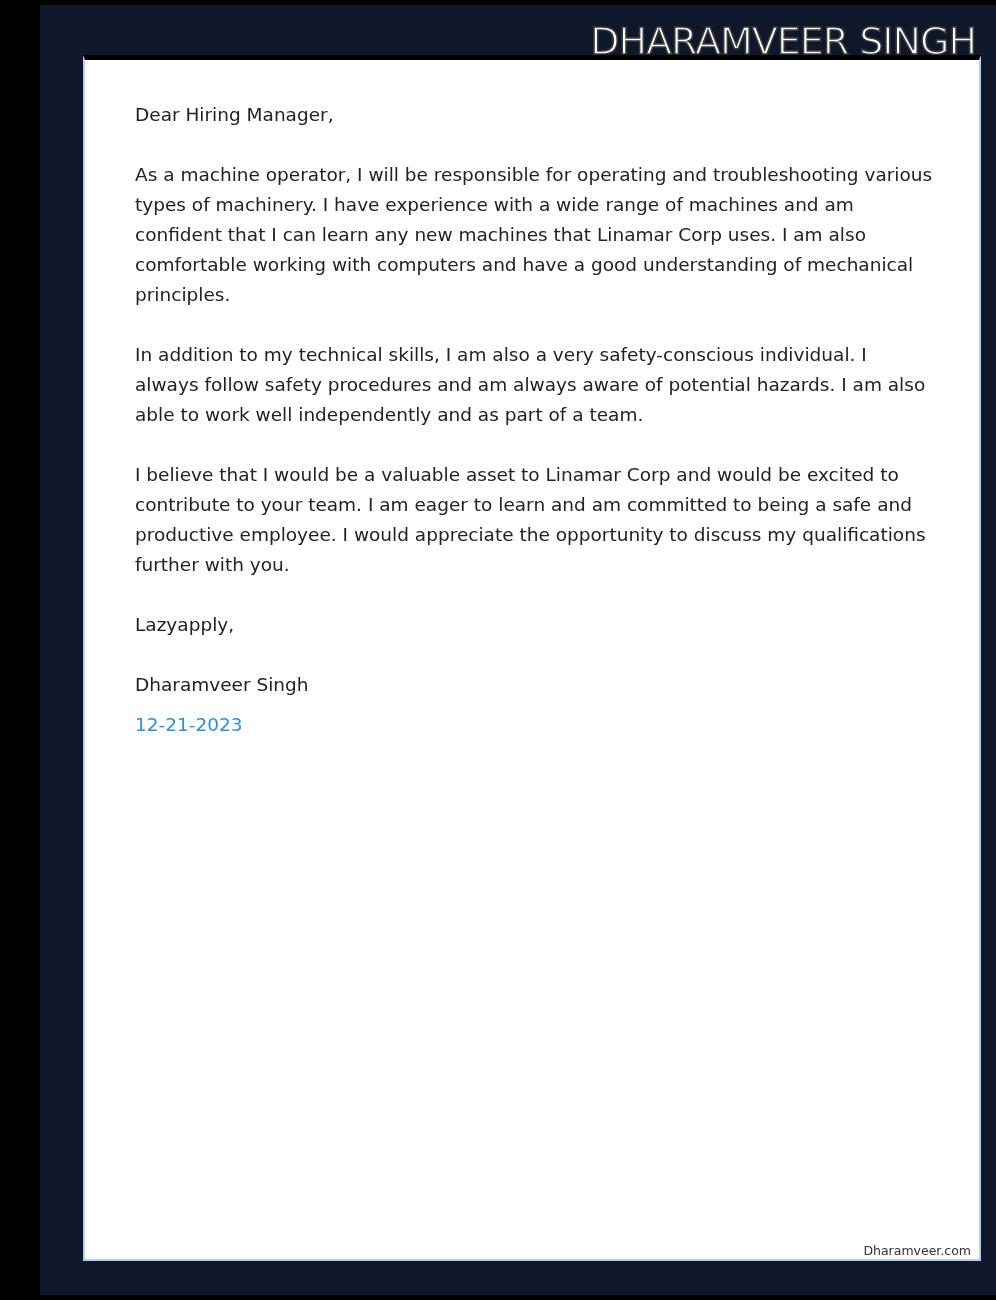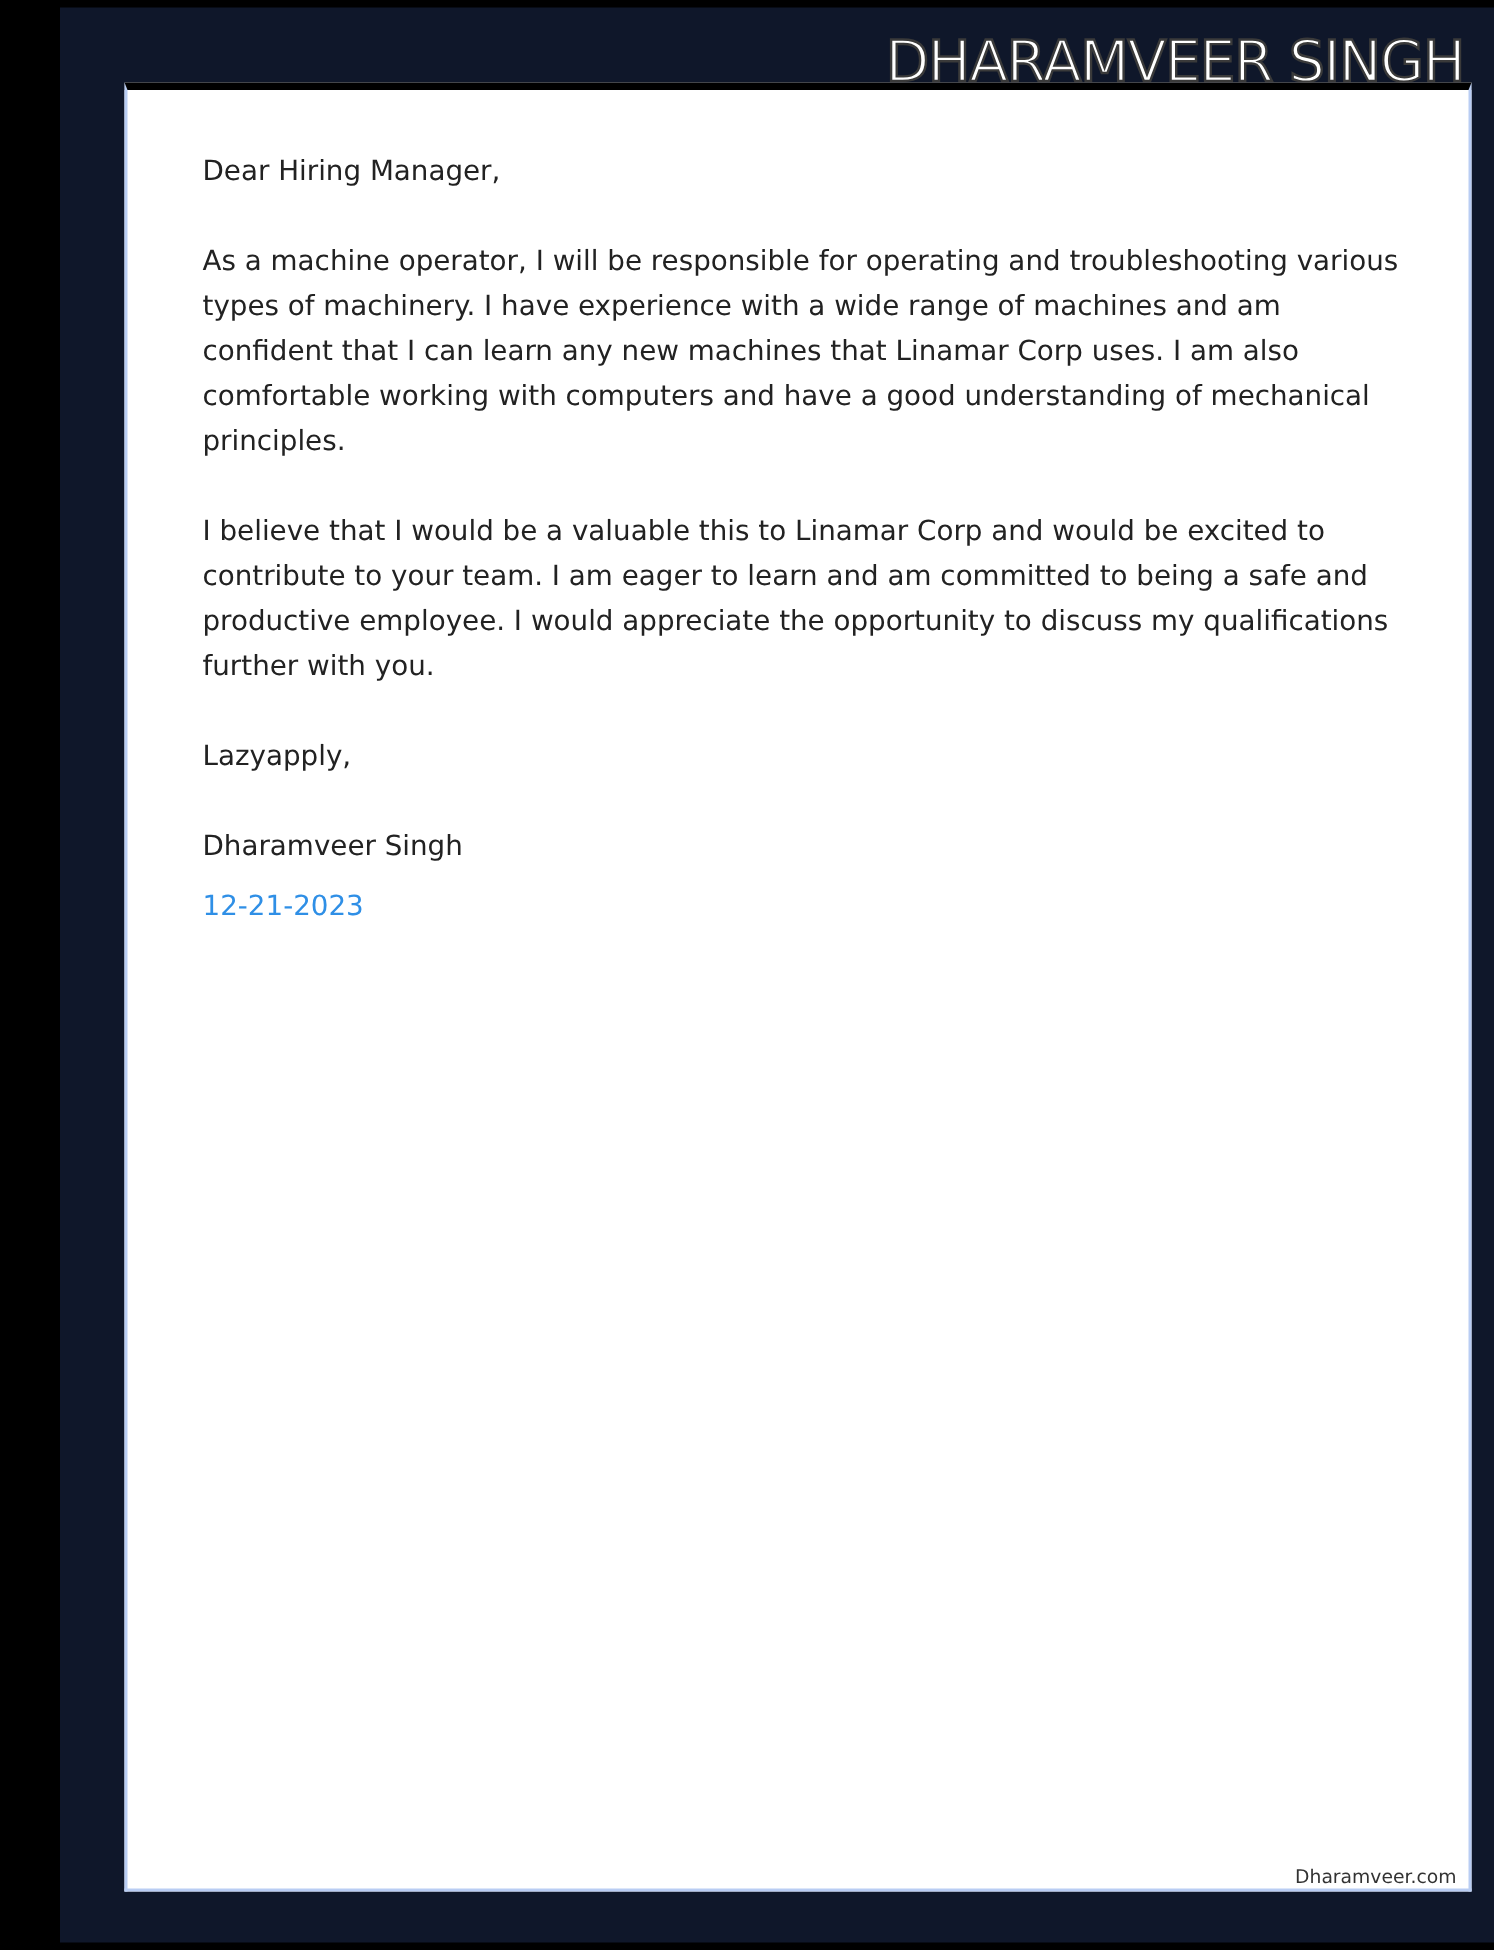--- a/index.html
+++ b/index.html
@@ -48,20 +48,21 @@
 </head>
 <body>
 
 <div class="frame">
   <div class="name">DHARAMVEER SINGH</div>
 
   <div class="page">
     <div class="content">
       <p>Dear Hiring Manager,</p>
       <p>As a machine operator, I will be responsible for operating and troubleshooting various types of machinery. I have experience with a wide range of machines and am confident that I can learn any new machines that Linamar Corp uses. I am also comfortable working with computers and have a good understanding of mechanical principles.</p>
-      <p>I believe that I would be a valuable this to Linamar Corp and would be excited to contribute to your team. I am eager to learn and am committed to being a safe and productive employee. I would appreciate the opportunity to discuss my qualifications further with you.</p>
+      <p>In addition to my technical skills, I am also a very safety-conscious individual. I always follow safety procedures and am always aware of potential hazards. I am also able to work well independently and as part of a team.</p>
+      <p>I believe that I would be a valuable asset to Linamar Corp and would be excited to contribute to your team. I am eager to learn and am committed to being a safe and productive employee. I would appreciate the opportunity to discuss my qualifications further with you.</p>
       <p>Lazyapply,</p>
       <p class="tight">Dharamveer Singh</p>
       <p class="date">12-21-2023</p>
     </div>
     <div class="footer">Dharamveer.com</div>
   </div>
 </div>
 
 </body></html>

